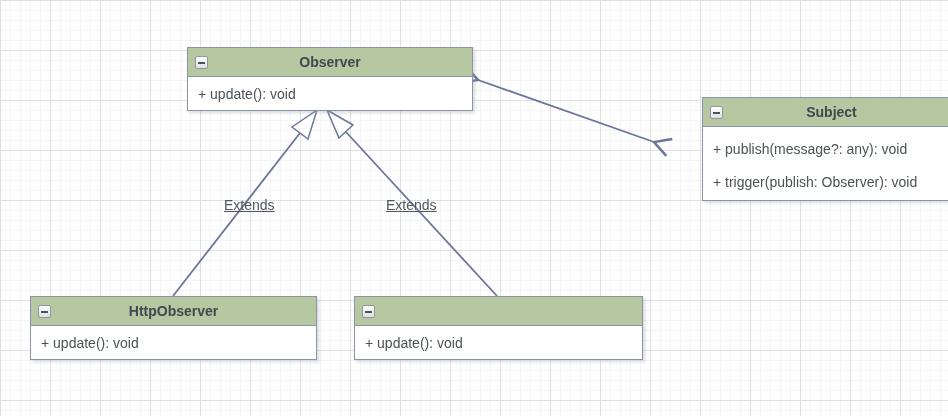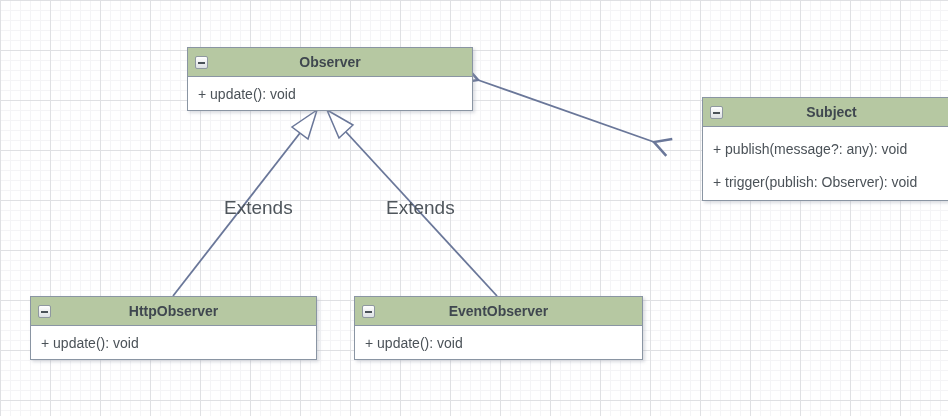--- a/index.html
+++ b/index.html
@@ -59,21 +59,21 @@
   .uml-row {
     height:33px; padding:0 10px;
     display:flex; align-items:center;
     font-size:14px; color:var(--text);
     white-space:nowrap;
   }
   .attr-row { height:38px; border-bottom:1px solid var(--box-border); }
   .uml-methods { padding-top:5px; padding-bottom:2px; }
 
   .edge-label {
-    position:absolute; font-size:19px; color:#4f565c;
+    position:absolute; font-size:14px; color:#4f565c;text-decoration:underline;
   }
 
   .watermark {
     position:absolute; right:10px; bottom:8px;
     font-size:17px; color:var(--watermark); letter-spacing:1px;
     user-select:none;
   }
 </style>
 </head>
 <body>
@@ -125,21 +125,20 @@
     <div class="uml-header">
       <span class="collapse-btn"></span>
       <span class="uml-title">HttpObserver</span>
     </div>
     <div class="uml-row">+ update(): void</div>
   </div>
 
   <div class="uml-box" style="left:354px;top:296px;width:289px;">
     <div class="uml-header">
       <span class="collapse-btn"></span>
-      <span class="uml-title">EventObserver</span>
     </div>
     <div class="uml-row">+ update(): void</div>
   </div>
 
   <div class="edge-label" style="left:224px;top:197px;">Extends</div>
   <div class="edge-label" style="left:386px;top:197px;">Extends</div>
 
 </div>
 
 </body></html>

